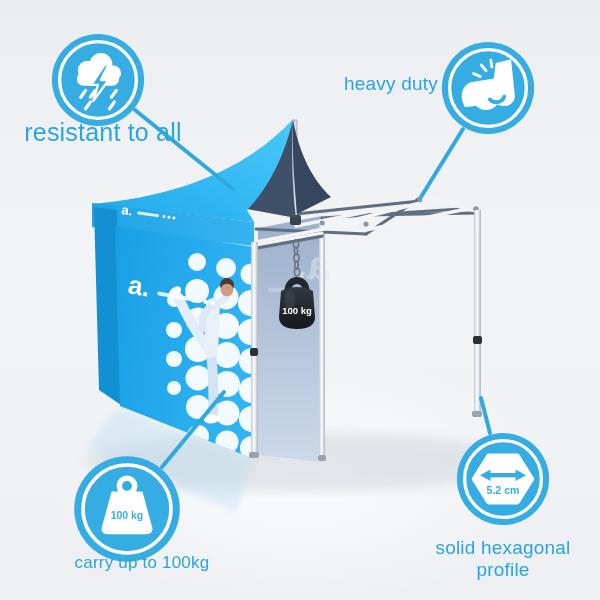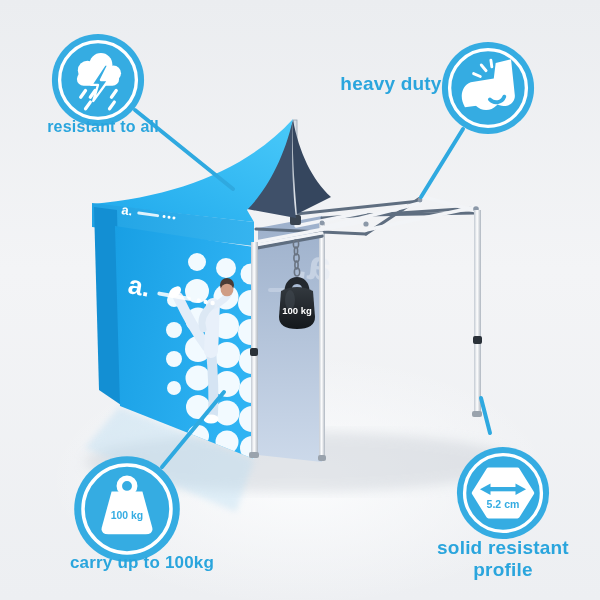--- a/index.html
+++ b/index.html
@@ -7,24 +7,24 @@
     position:relative;width:600px;height:600px;overflow:hidden;
     background:
       radial-gradient(ellipse 70% 35% at 50% 80%, #fbfcfd 0%, rgba(251,252,253,0) 60%),
       linear-gradient(180deg,#ebedf0 0%,#f3f4f6 45%,#edeff2 100%);
     font-family:"Liberation Sans", sans-serif;
   }
   .scene{position:absolute;left:0;top:0;}
   .badge{position:absolute;}
   .badge svg{display:block;}
   .callout-label{
-    position:absolute;font-weight:bold;color:#2aa5dd;text-align:center;
+    position:absolute;font-weight:normal;color:#2aa5dd;text-align:center;
     letter-spacing:.2px;line-height:1.15;
   }
-  .lbl-tl{left:0px;top:118px;width:206px;font-size:16px;}
+  .lbl-tl{left:0px;top:118px;width:206px;font-size:25px;}
   .lbl-tr{left:300px;top:73px;width:182px;font-size:19px;}
   .lbl-bl{left:17px;top:553px;width:250px;font-size:17px;}
   .lbl-br{left:398px;top:537px;width:210px;font-size:19px;}
 </style>
 </head>
 <body>
 
 <div class="stage">
 
   <svg class="scene" width="600" height="600" viewBox="0 0 600 600">
@@ -261,21 +261,21 @@
       <circle r="48" fill="#35ace2"></circle>
       <circle r="40" fill="none" stroke="#ffffff" stroke-width="3.2"></circle>
       <g>
         <circle cx="0" cy="-21" r="7" fill="none" stroke="#ffffff" stroke-width="5"></circle>
         <path d="M-14,-16 L14,-16 L23,17 Q24,23 17,23 L-17,23 Q-24,23 -23,17 Z" fill="#ffffff"></path>
         <text x="0" y="9" text-anchor="middle" font-size="9.5" font-weight="bold" fill="#35ace2" font-family="Liberation Sans, sans-serif">100 kg</text>
       </g>
     </svg>
   </div>
 
-  <div class="badge" style="left:455px;top:445px;">
+  <div class="badge" style="left:455px;top:431px;">
     <svg width="96" height="96" viewBox="-50 -50 100 100">
       <circle r="48" fill="#35ace2"></circle>
       <circle r="40" fill="none" stroke="#ffffff" stroke-width="3.5"></circle>
       <g>
         <polygon points="-30,0 -15,-24 15,-24 30,0 15,24 -15,24" fill="#ffffff" stroke="#ffffff" stroke-width="5" stroke-linejoin="round"></polygon>
         <g>
           <line x1="-16" y1="-4" x2="16" y2="-4" stroke="#35ace2" stroke-width="4.5"></line>
           <polygon points="-24,-4 -13,-10 -13,2" fill="#35ace2"></polygon>
           <polygon points="24,-4 13,-10 13,2" fill="#35ace2"></polygon>
         </g>
@@ -290,17 +290,17 @@
 
   <div class="callout-label lbl-tr">
     <span>heavy duty</span><br>
   </div>
 
   <div class="callout-label lbl-bl">
     <span>carry up to 100kg</span>
   </div>
 
   <div class="callout-label lbl-br">
-    <span>solid resistant</span><br>
+    <span>solid hexagonal</span><br>
     <span>profile</span>
   </div>
 
 </div>
 
 </body></html>

